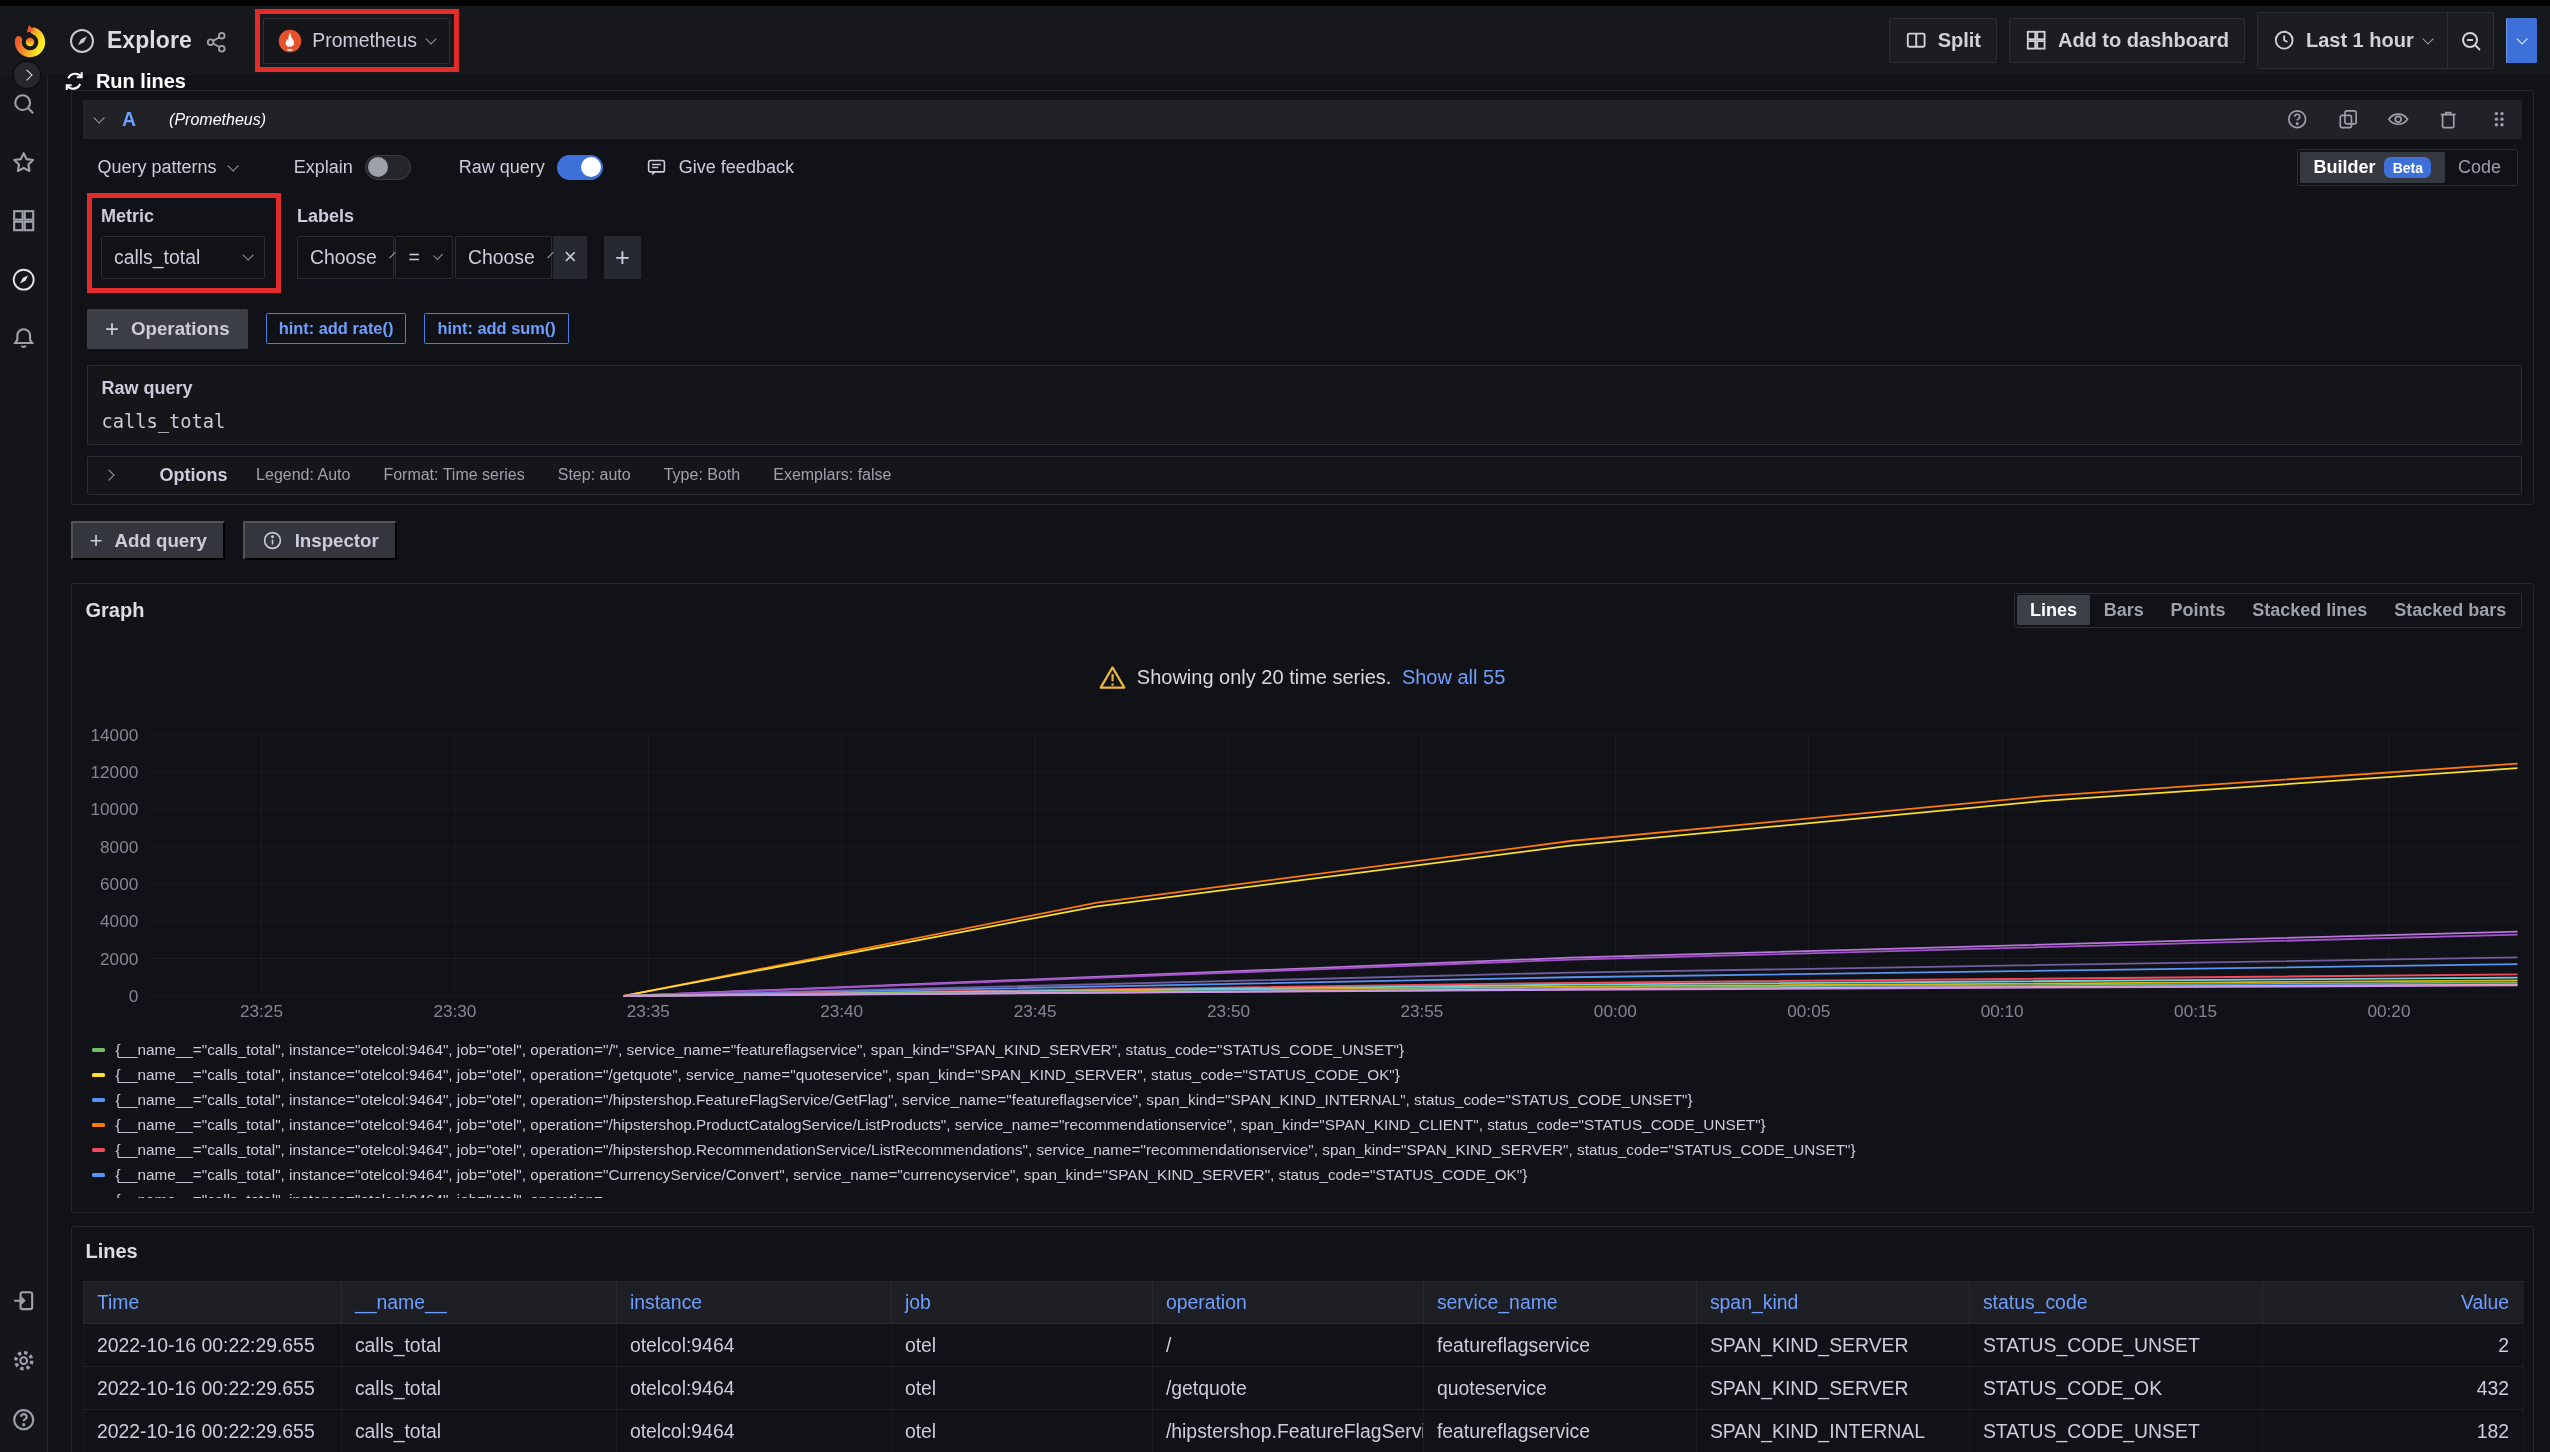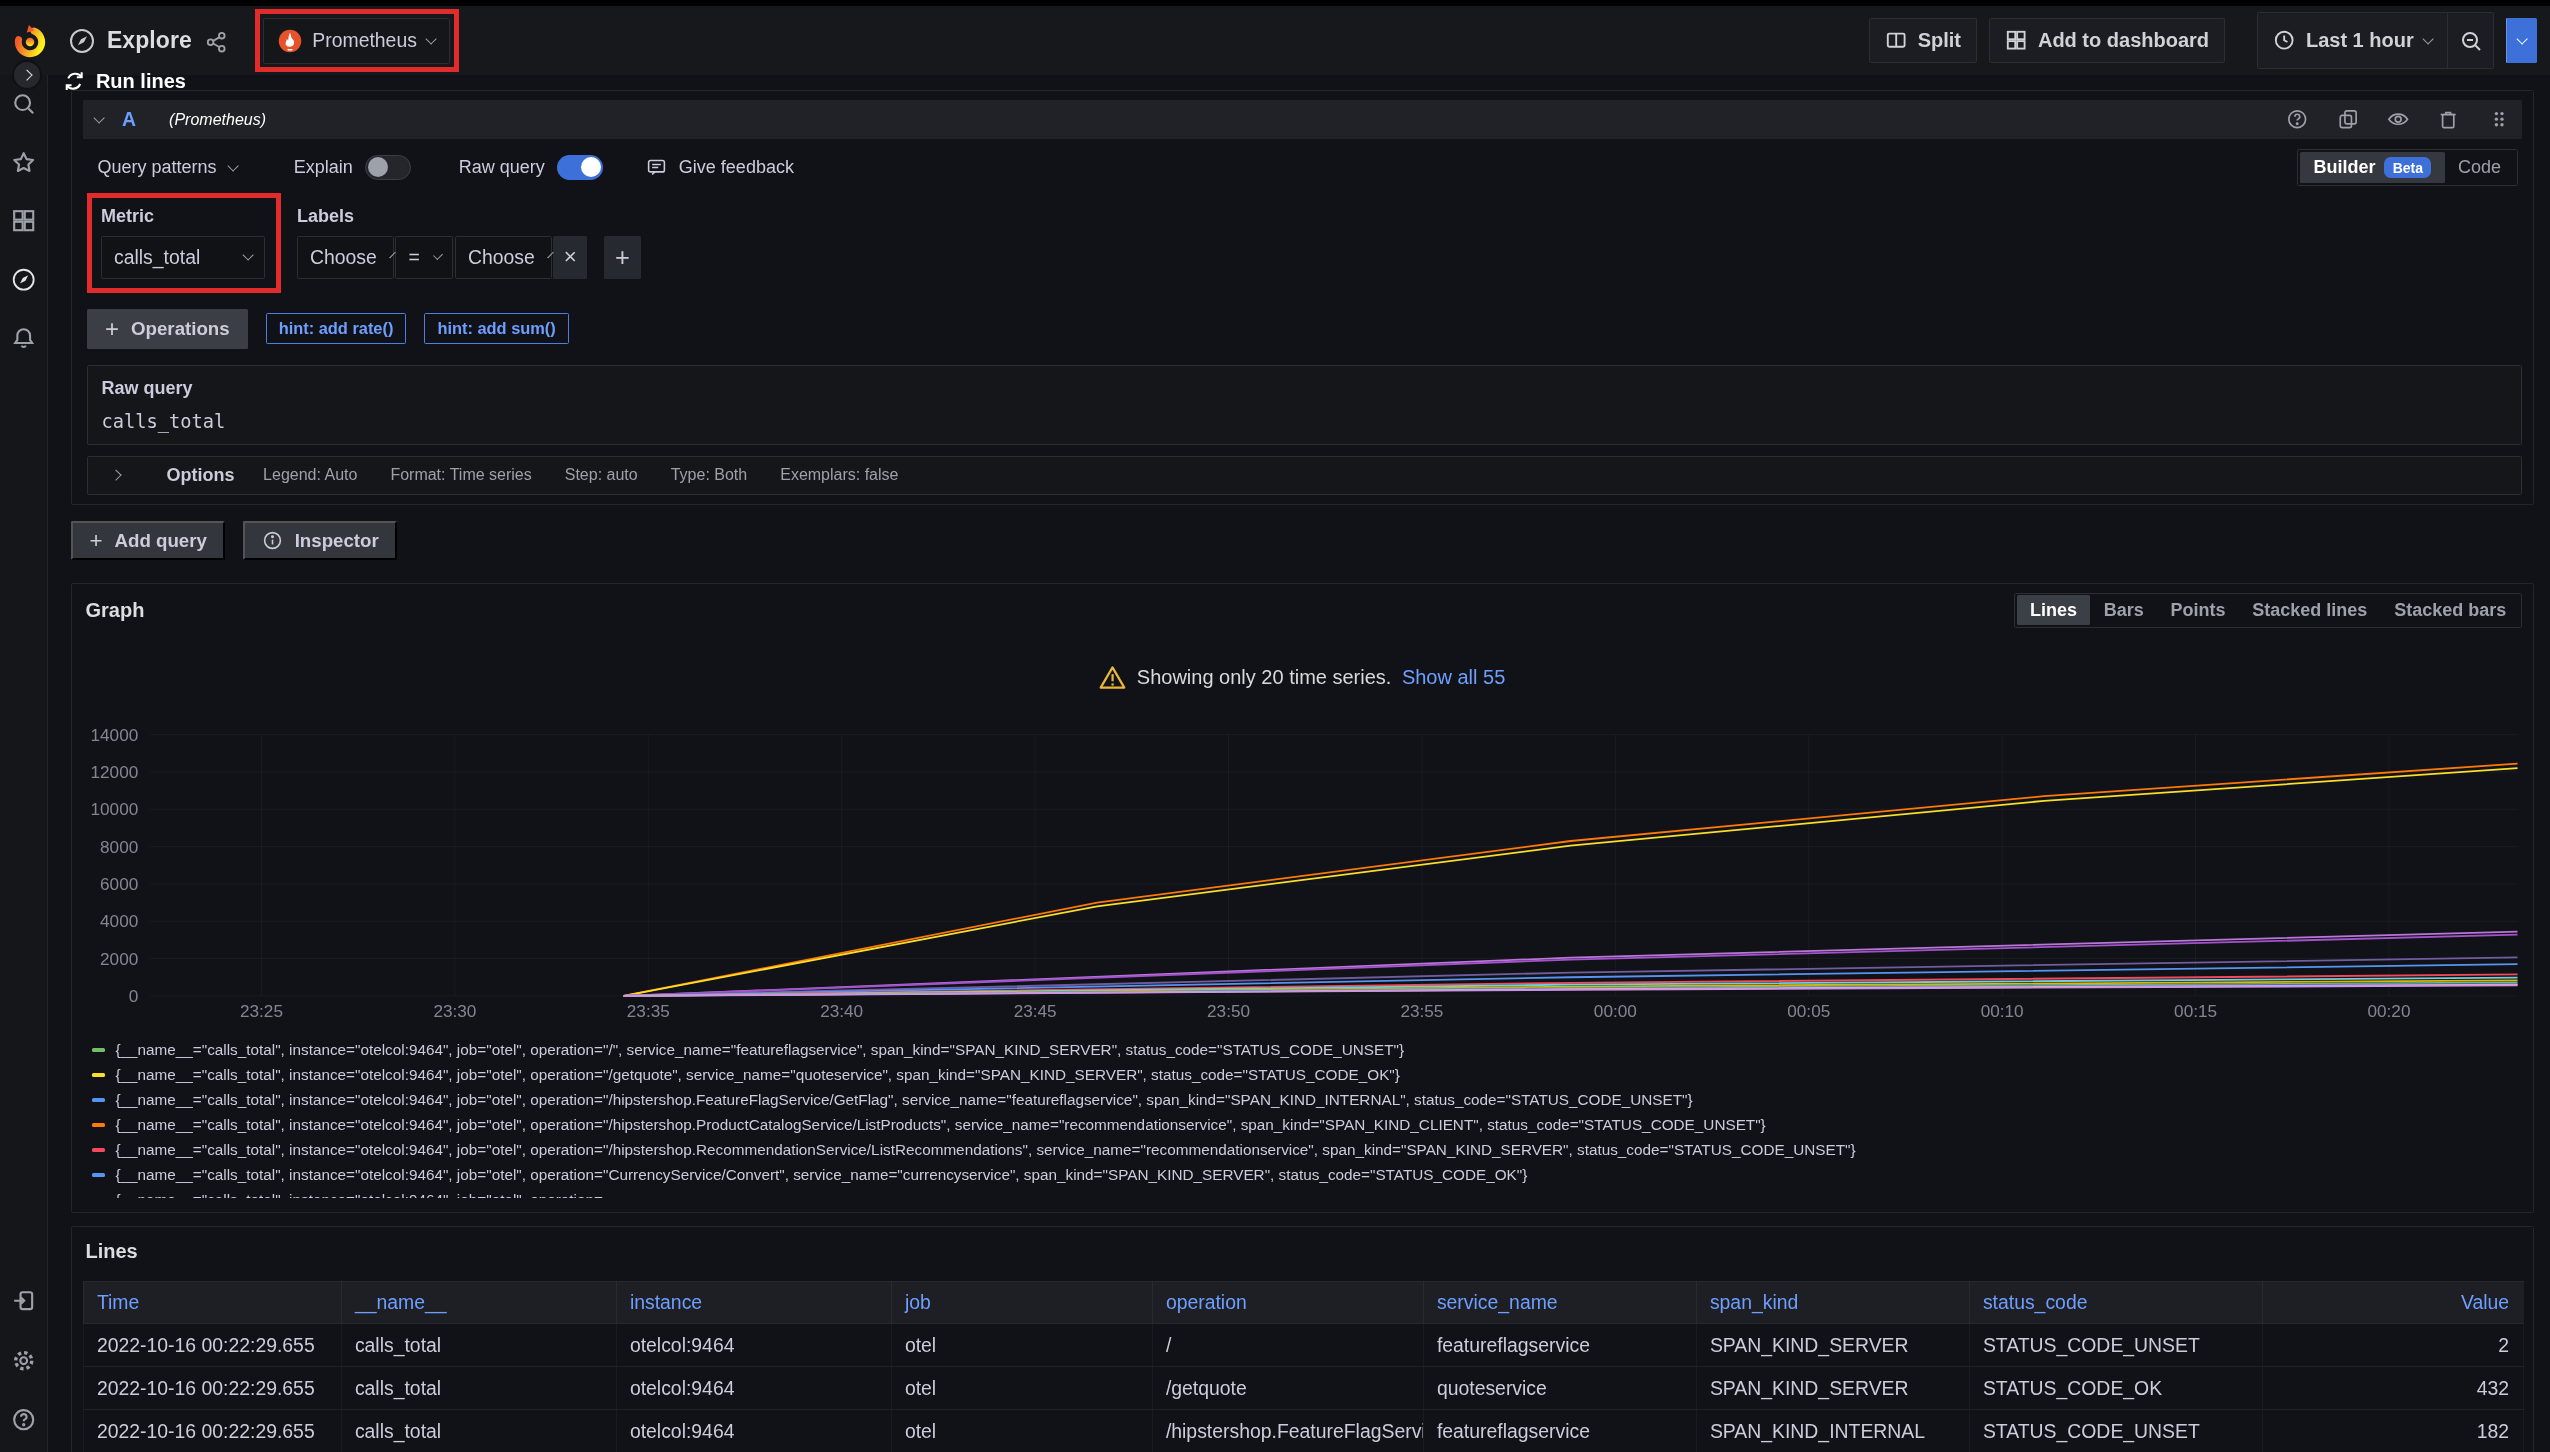--- a/index.html
+++ b/index.html
@@ -30,21 +30,21 @@
   .chev { display:inline-block; width:8.2px; height:8.2px; border-right:1.9px solid currentColor;
     border-bottom:1.9px solid currentColor; transform:rotate(45deg); margin-top:-3.7px; color:#9da1a9; }
   .chev.right { transform:rotate(-45deg); margin-top:0; }
   .chev.white { color:#fff; }
 
   .nav-right { margin-left:auto; display:flex; align-items:center; gap:12px; }
   .nbtn { height:45px; background:#1b1d22; border:0.7px solid #2c2e34; border-radius:1.5px;
     display:flex; align-items:center; gap:10.5px; padding:0 15px; font-size:20px; font-weight:600; color:#d0d2d6; }
   .nbtn .ic { width:22.4px; height:22.4px; color:#d0d2d6; }
   .timepicker { height:57px; background:#1b1d22; border:0.7px solid #2c2e34; border-radius:1.5px;
-    display:flex; align-items:stretch;margin-left:20px; }
+    display:flex; align-items:stretch; }
   .tp-main { display:flex; align-items:center; gap:10.5px; padding:0 15px; font-size:20px; font-weight:600; color:#d0d2d6; }
   .tp-zoom { border-left:0.7px solid #2c2e34; display:flex; align-items:center; padding:0 10.5px; color:#d0d2d6; }
   .runq { height:45px; background:#3d71d9; border-radius:1.5px; display:flex; align-items:stretch; color:#fff; }
   .runq .main { display:flex; align-items:center; gap:10.5px; padding:0 15px; font-size:20px; font-weight:600; }
   .runq .caret { border-left:0.7px solid rgba(255,255,255,.25); display:flex; align-items:center; padding:0 10.5px; }
 
   .main { position:absolute; left:48px; top:75px; right:0; bottom:0; padding:15px 16.4px 0 23px; }
 
   .panel { border:0.7px solid #24262c; border-radius:1.5px; background:#111217; }
   .qe-panel { padding:9px 10.5px; }
@@ -83,21 +83,21 @@
   .ops-row { display:flex; align-items:center; margin-top:16.4px; }
   .ops-btn { height:40px; background:#3b3e45; border-radius:1.5px; display:flex; align-items:center; gap:12px;
     padding:0 18px; font-size:18.7px; font-weight:600; color:#ccccdc; margin-left:4.5px; }
   .hint-btn { margin-left:18px; height:31px; background:transparent; border:0.7px solid #4d7fe0; border-radius:1.5px;
     padding:0 12px; font-size:16.4px; font-weight:700; color:#6e9fff; font-family:"Liberation Sans",sans-serif; }
 
   .rawq-box { margin-top:16.4px; margin-left:4.5px; border:0.7px solid #2c2e34; border-radius:1.5px; background:#141619; padding:12px 13.4px; }
   .rawq-label { font-size:18px; font-weight:700; margin-bottom:12px; }
   .rawq-text { font-family:"DejaVu Sans Mono", monospace; font-size:18.7px; color:#ccccdc; }
   .options-row { margin-top:10.5px; margin-left:4.5px; border:0.7px solid #2c2e34; border-radius:1.5px; height:39px;
-    display:flex; align-items:center; gap:33px; padding:0 24px; background:#141619; }
+    display:flex; align-items:center; gap:33px; padding:0 17px; background:#141619; }
   .options-row .lbl { font-size:18px; font-weight:700; color:#ccccdc; margin-left:13.4px; margin-right:-4.5px; }
   .opt-item { font-size:16px; color:#9da1a9; }
 
   .actions-row { margin:16.4px 0 0 0; display:flex; gap:18px; }
   .act-btn { height:39px; background:#34363d; border-radius:1.5px; display:flex; align-items:center; gap:12px;
     padding:0 16.4px; font-size:18.7px; font-weight:600; color:#ccccdc; }
   .act-btn .ic { width:21px; height:21px; }
 
   .graph-panel { margin-top:22.4px; height:630px; padding:9px 10.5px; overflow:hidden; }
   .gp-header { display:flex; align-items:center; }

